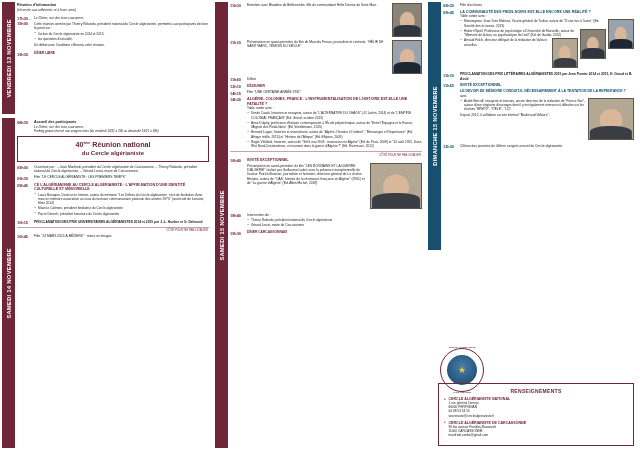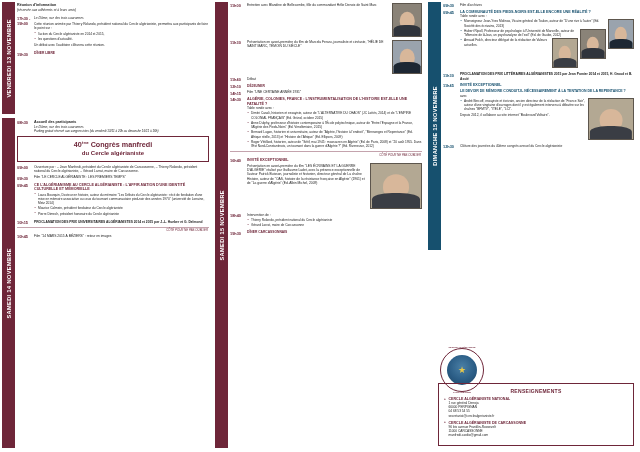--- a/index.html
+++ b/index.html
@@ -195,21 +195,21 @@
       <div class="row">
         <div class="time">08h30</div>
         <div class="body">
           <div class="ttl">Accueil des participants</div>
           <div class="txt ital">Le Dôme, rue des trois couronnes</div>
           <div class="txt ital sm" style="margin-top:1.5px;">Parking gratuit réservé aux congressistes (du vendredi 13/11 à 20h au dimanche 15/11 à 16h)</div>
         </div>
       </div>
 
       <div class="congress">
-        <div class="l1"><span>40</span><sup>ème</sup><span> Congrès manfredi</span></div>
+        <div class="l1"><span>40</span><sup>ème</sup><span> Réunion national</span></div>
         <div class="l2">du Cercle algérianiste</div>
       </div>
 
       <div class="row">
         <div class="time">09h00</div>
         <div class="body">
           <div class="txt">Ouverture par : – Jean Manfredi, président du Cercle algérianiste de Carcassonne, – Thierry Rolando, président national du Cercle algérianiste, – Gérard Larrat, maire de Carcassonne.</div>
         </div>
       </div>
 

